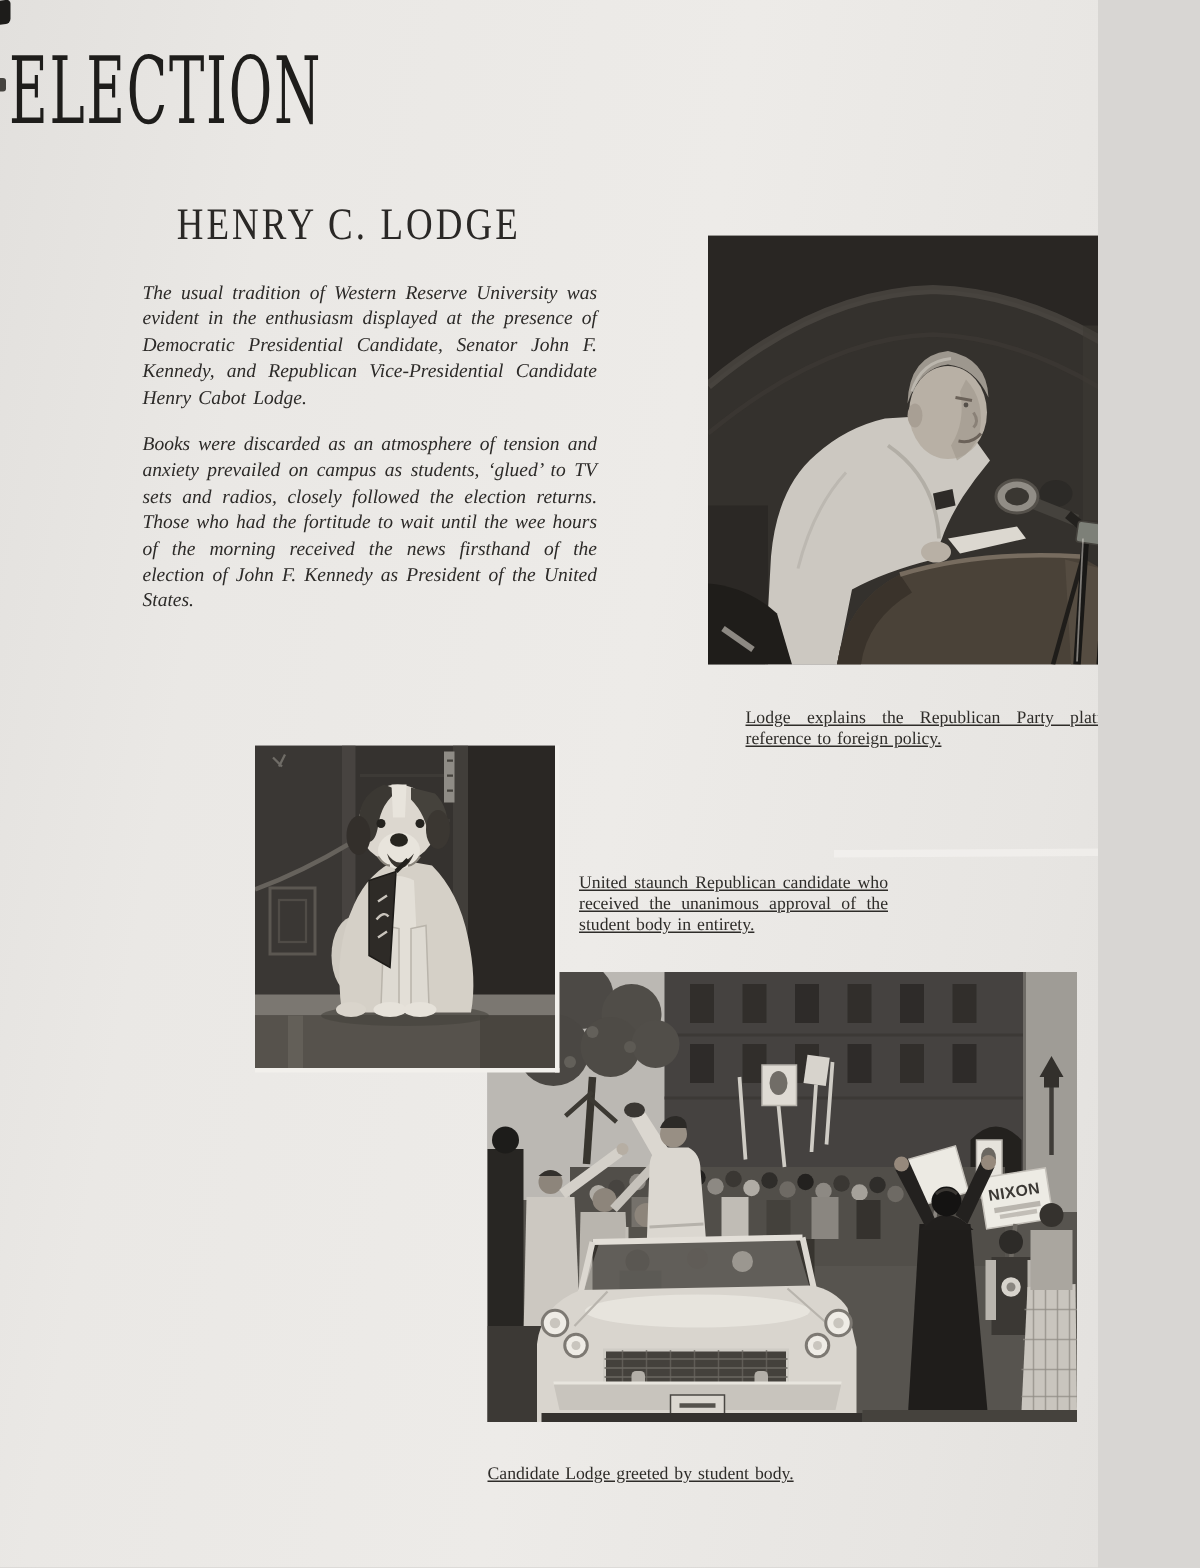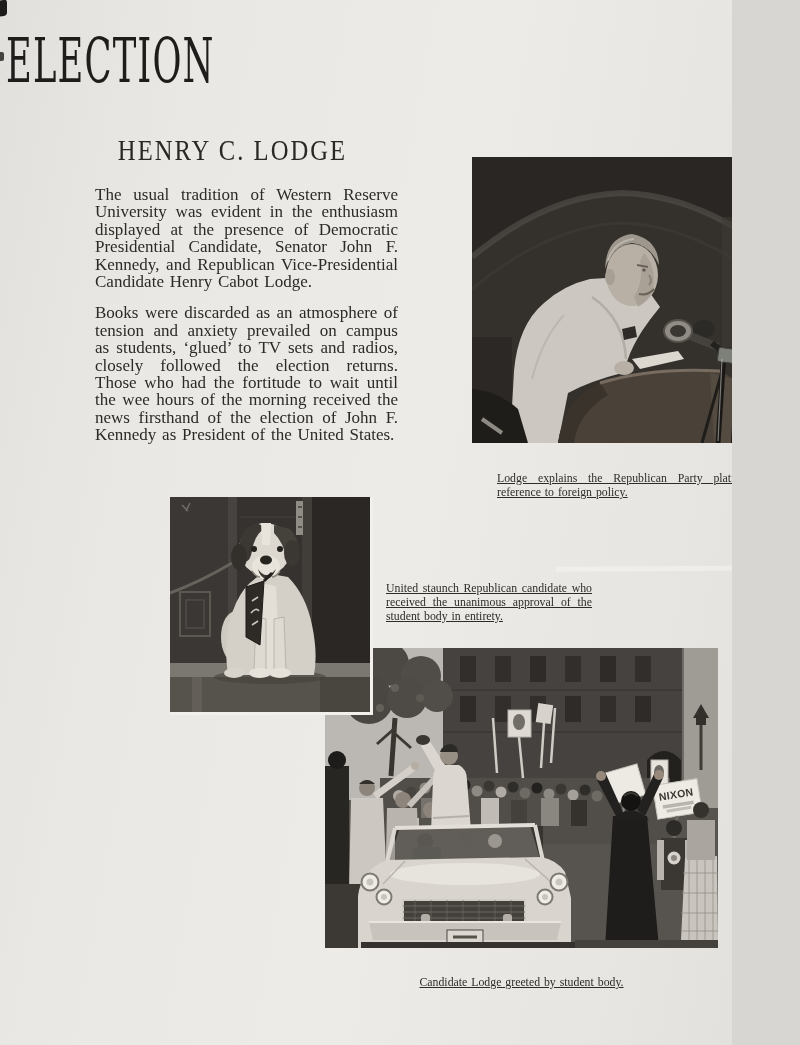--- a/index.html
+++ b/index.html
@@ -16,30 +16,30 @@
     position:absolute;left:6px;top:30px;margin:0;font-weight:400;
     font-family:"DejaVu Serif","Liberation Serif",serif;font-size:62px;line-height:1;
     letter-spacing:2px;color:#1e1d1b;transform:scaleX(.57);transform-origin:left center;white-space:nowrap;
   }
   .heading{
     position:absolute;left:90px;top:133px;width:285px;margin:0;text-align:center;
     font-weight:400;font-size:30px;line-height:1.1;letter-spacing:2.5px;color:#2a2826;
     transform:scaleX(.82);transform-origin:center;white-space:nowrap;
   }
   .bodycopy{position:absolute;left:95px;top:186px;width:303px;}
-  .bodycopy p{margin:0 0 14px 0;font-size:17px;line-height:17.4px;text-align:justify;word-spacing:1.5px;color:#2c2a28;}
+  .bodycopy p{margin:0 0 14px 0;font-size:13px;line-height:17.4px;text-align:justify;word-spacing:1.5px;color:#2c2a28;font-style:italic;}
   figure{margin:0;padding:0;position:absolute;}
   figure svg{display:block;width:100%;height:100%;}
   .photo-podium{left:472px;top:157px;width:300px;height:286px;}
   .photo-dog{left:170px;top:497px;width:200px;height:215px;z-index:3;border-right:3px solid #f2f0ec;border-bottom:3px solid #f2f0ec;box-sizing:content-box;}
   .photo-car{left:325px;top:648px;width:393px;height:300px;z-index:1;}
   .caption{position:absolute;font-size:11.8px;line-height:14px;color:#2e2c29;word-spacing:1px;text-decoration:underline;}
   .cap1{left:497px;top:459px;width:277px;text-align:justify;}
   .cap2{left:386px;top:569px;width:206px;text-align:justify;}
-  .cap3{left:325px;top:963px;width:393px;text-align:center;}
+  .cap3{left:325px;top:963px;width:393px;text-align:left;}
   .pagenum{position:absolute;left:762px;top:999px;font-family:"Liberation Sans","DejaVu Sans",sans-serif;font-weight:700;font-size:14.5px;color:#232220;font-style:italic;}
 </style>
 </head>
 <body>
 
 <div class="page">
 
   <div class="artifact a1"></div>
   <div class="artifact a2"></div>
   <div class="streak"></div>

